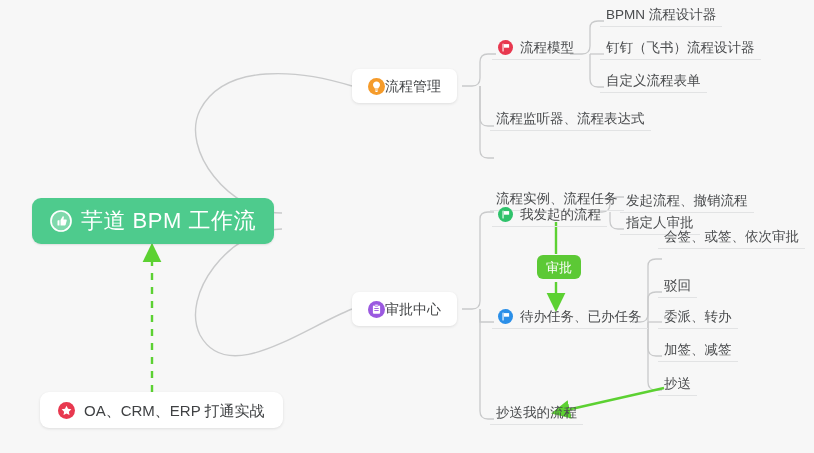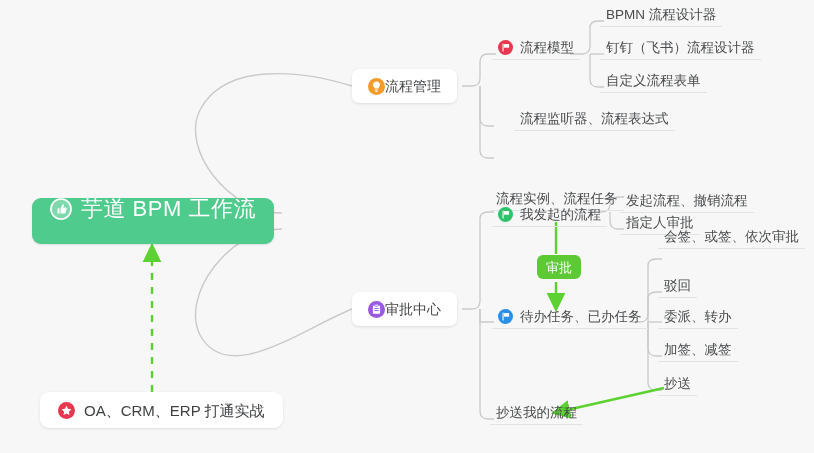--- a/index.html
+++ b/index.html
@@ -9,21 +9,21 @@
     font-family:"Liberation Sans","DejaVu Sans",sans-serif;
     overflow:hidden;
     position:relative;
   }
   #canvas{position:absolute;left:0;top:0;width:814px;height:453px;}
   svg.links{position:absolute;left:0;top:0;width:814px;height:453px;pointer-events:none;}
 
   
   .root-node{
     position:absolute;
-    display:flex;align-items:flex-start;gap:9px;
+    display:flex;align-items:center;gap:9px;
     background:#4ecb8d;
     border-radius:9px;
     padding:0 18px;
     height:46px;
     box-shadow:0 1px 2px rgba(0,0,0,.10);
     box-sizing:border-box;
   }
   .root-label{
     color:#ffffff;font-size:22px;letter-spacing:.5px;white-space:nowrap;line-height:1;
   }
@@ -171,21 +171,21 @@
     <span class="ic">
       <svg width="15" height="15" viewBox="0 0 15 15">
         <circle cx="7.5" cy="7.5" r="7.5" fill="#e8384f"></circle>
         <rect x="4.5" y="3.6" width="1.1" height="8" rx=".5" fill="#ffffff"></rect>
         <path d="M6 4.1h5.1v3.6H6z" fill="#ffffff"></path>
       </svg>
     </span>
     <span class="leaf-label">流程模型</span>
   </div>
 
-  <div class="leaf" style="left:490px;top:112px;margin-left:24px;">
+  <div class="leaf" style="left:490px;top:112px;">
     <span class="leaf-label">流程监听器、流程表达式</span>
   </div>
 
   <div class="leaf" style="left:490px;top:144px;margin-top:48px;">
     <span class="leaf-label">流程实例、流程任务</span>
   </div>
 
   <div class="leaf" style="left:600px;top:8px;">
     <span class="leaf-label">BPMN 流程设计器</span>
   </div>

